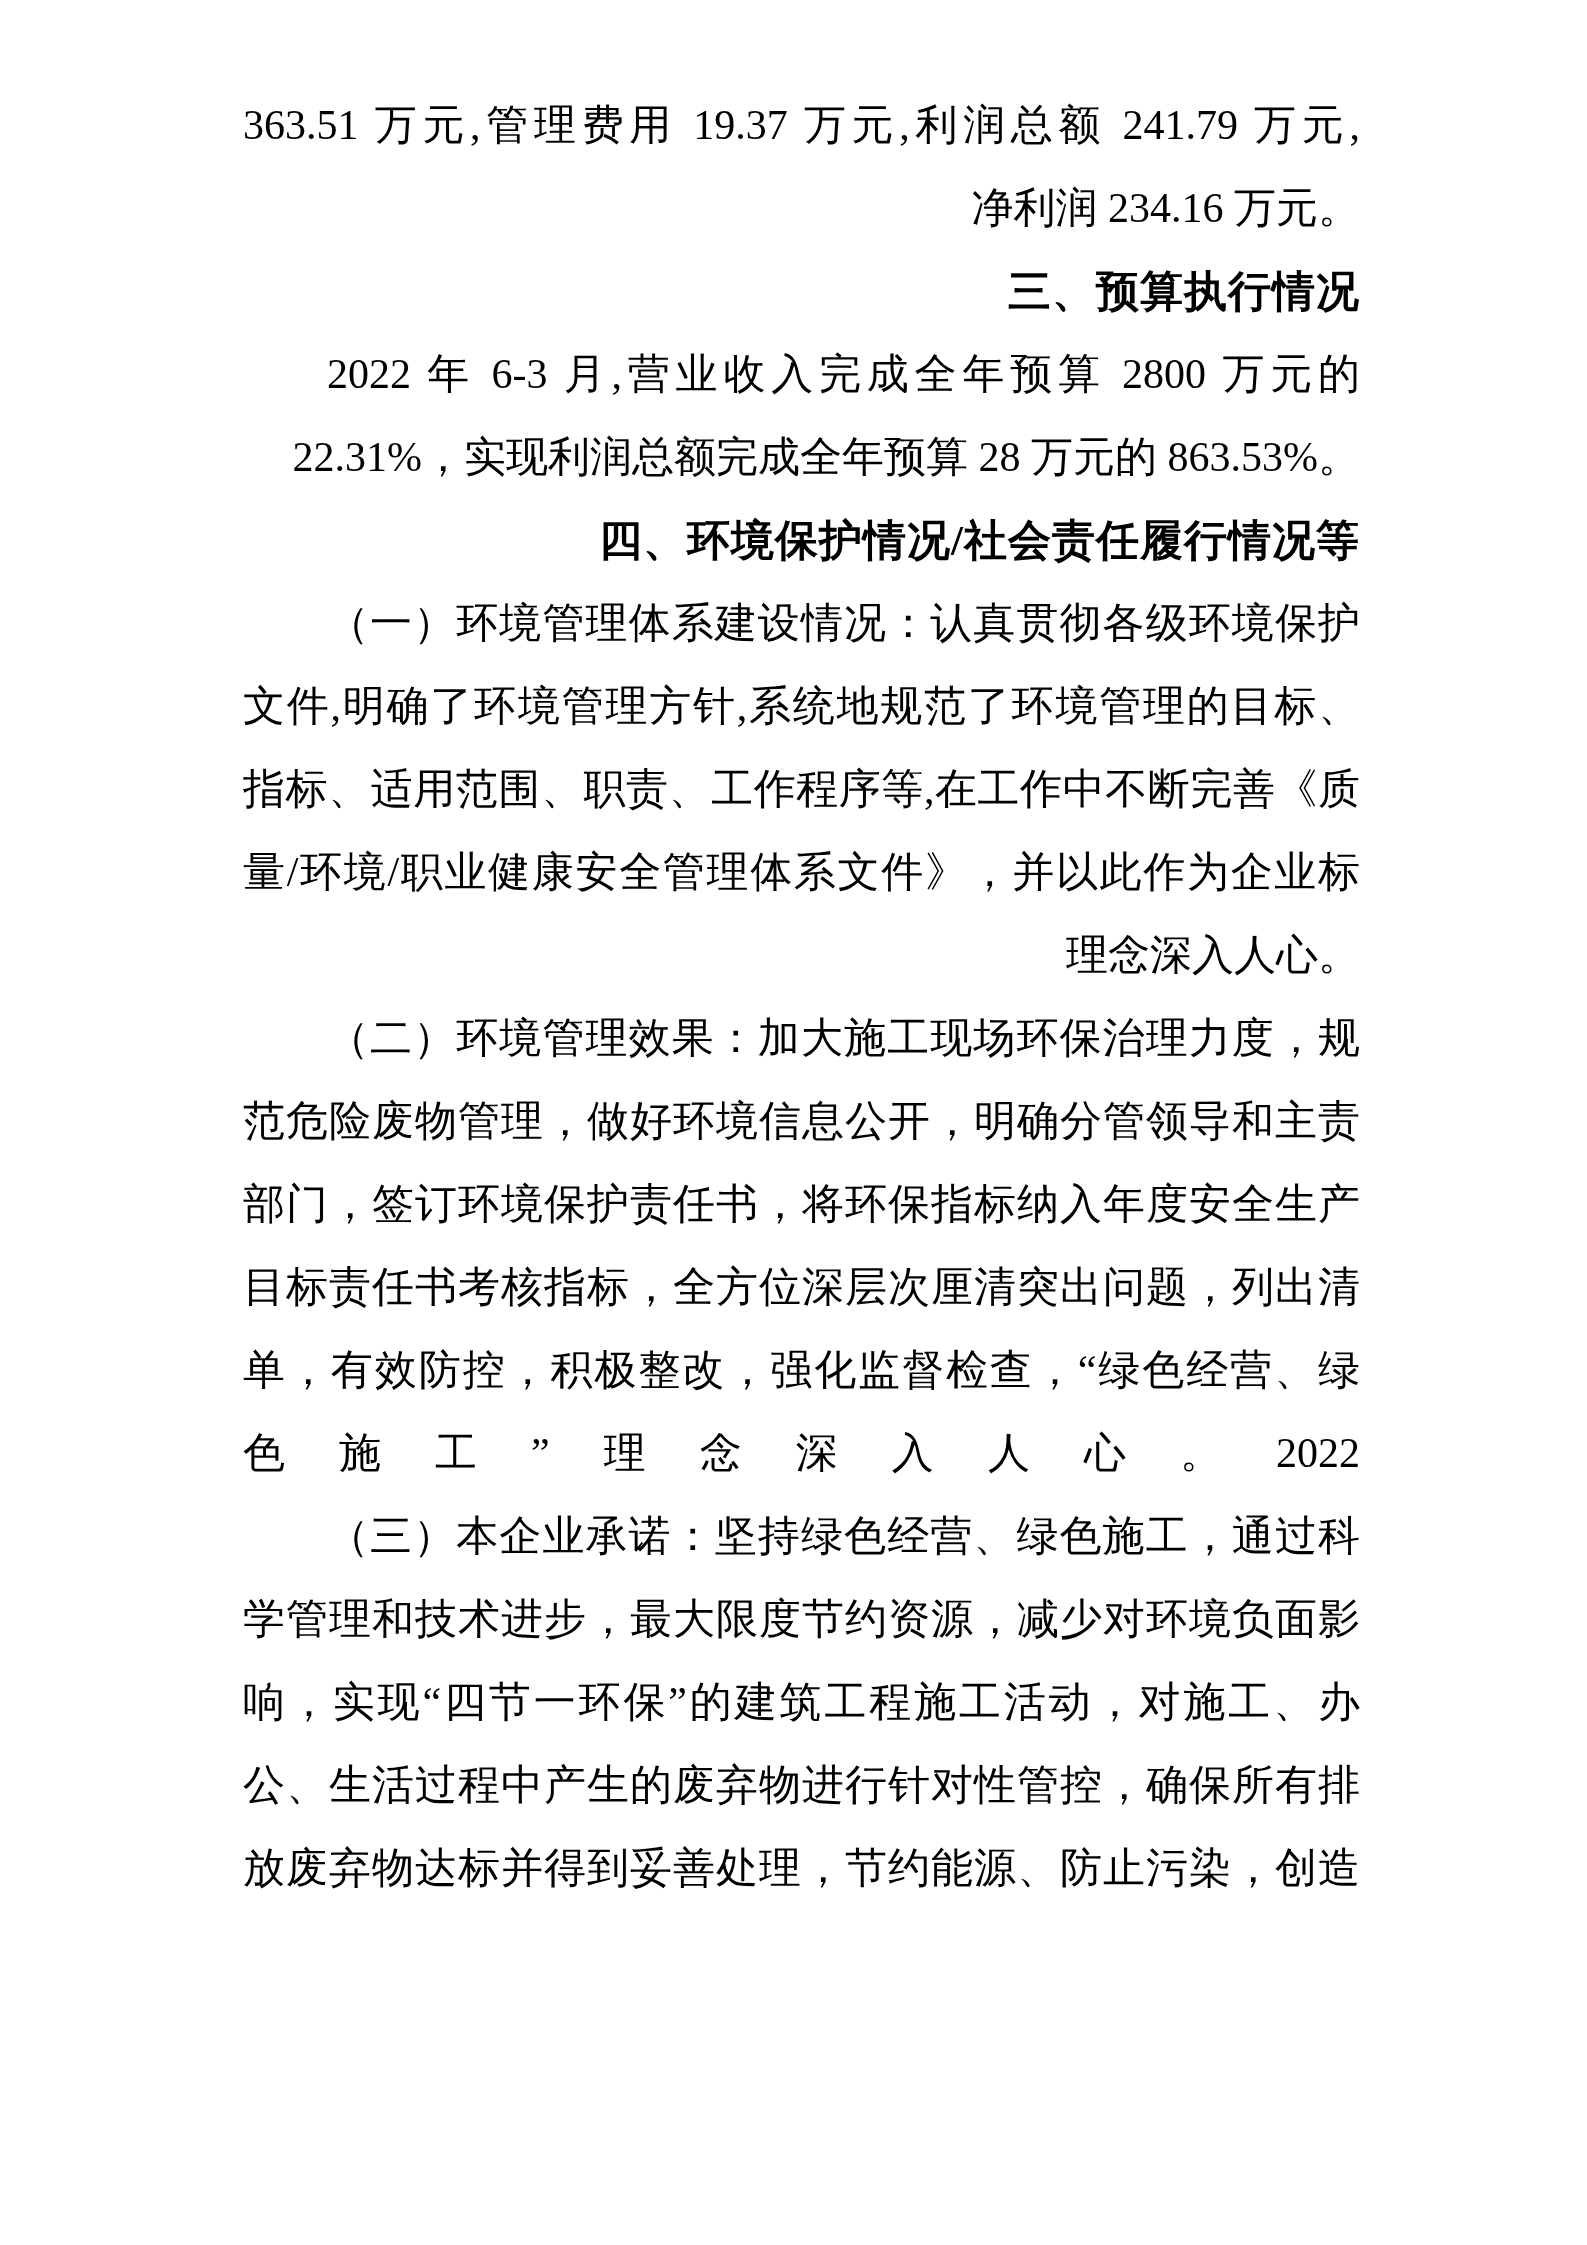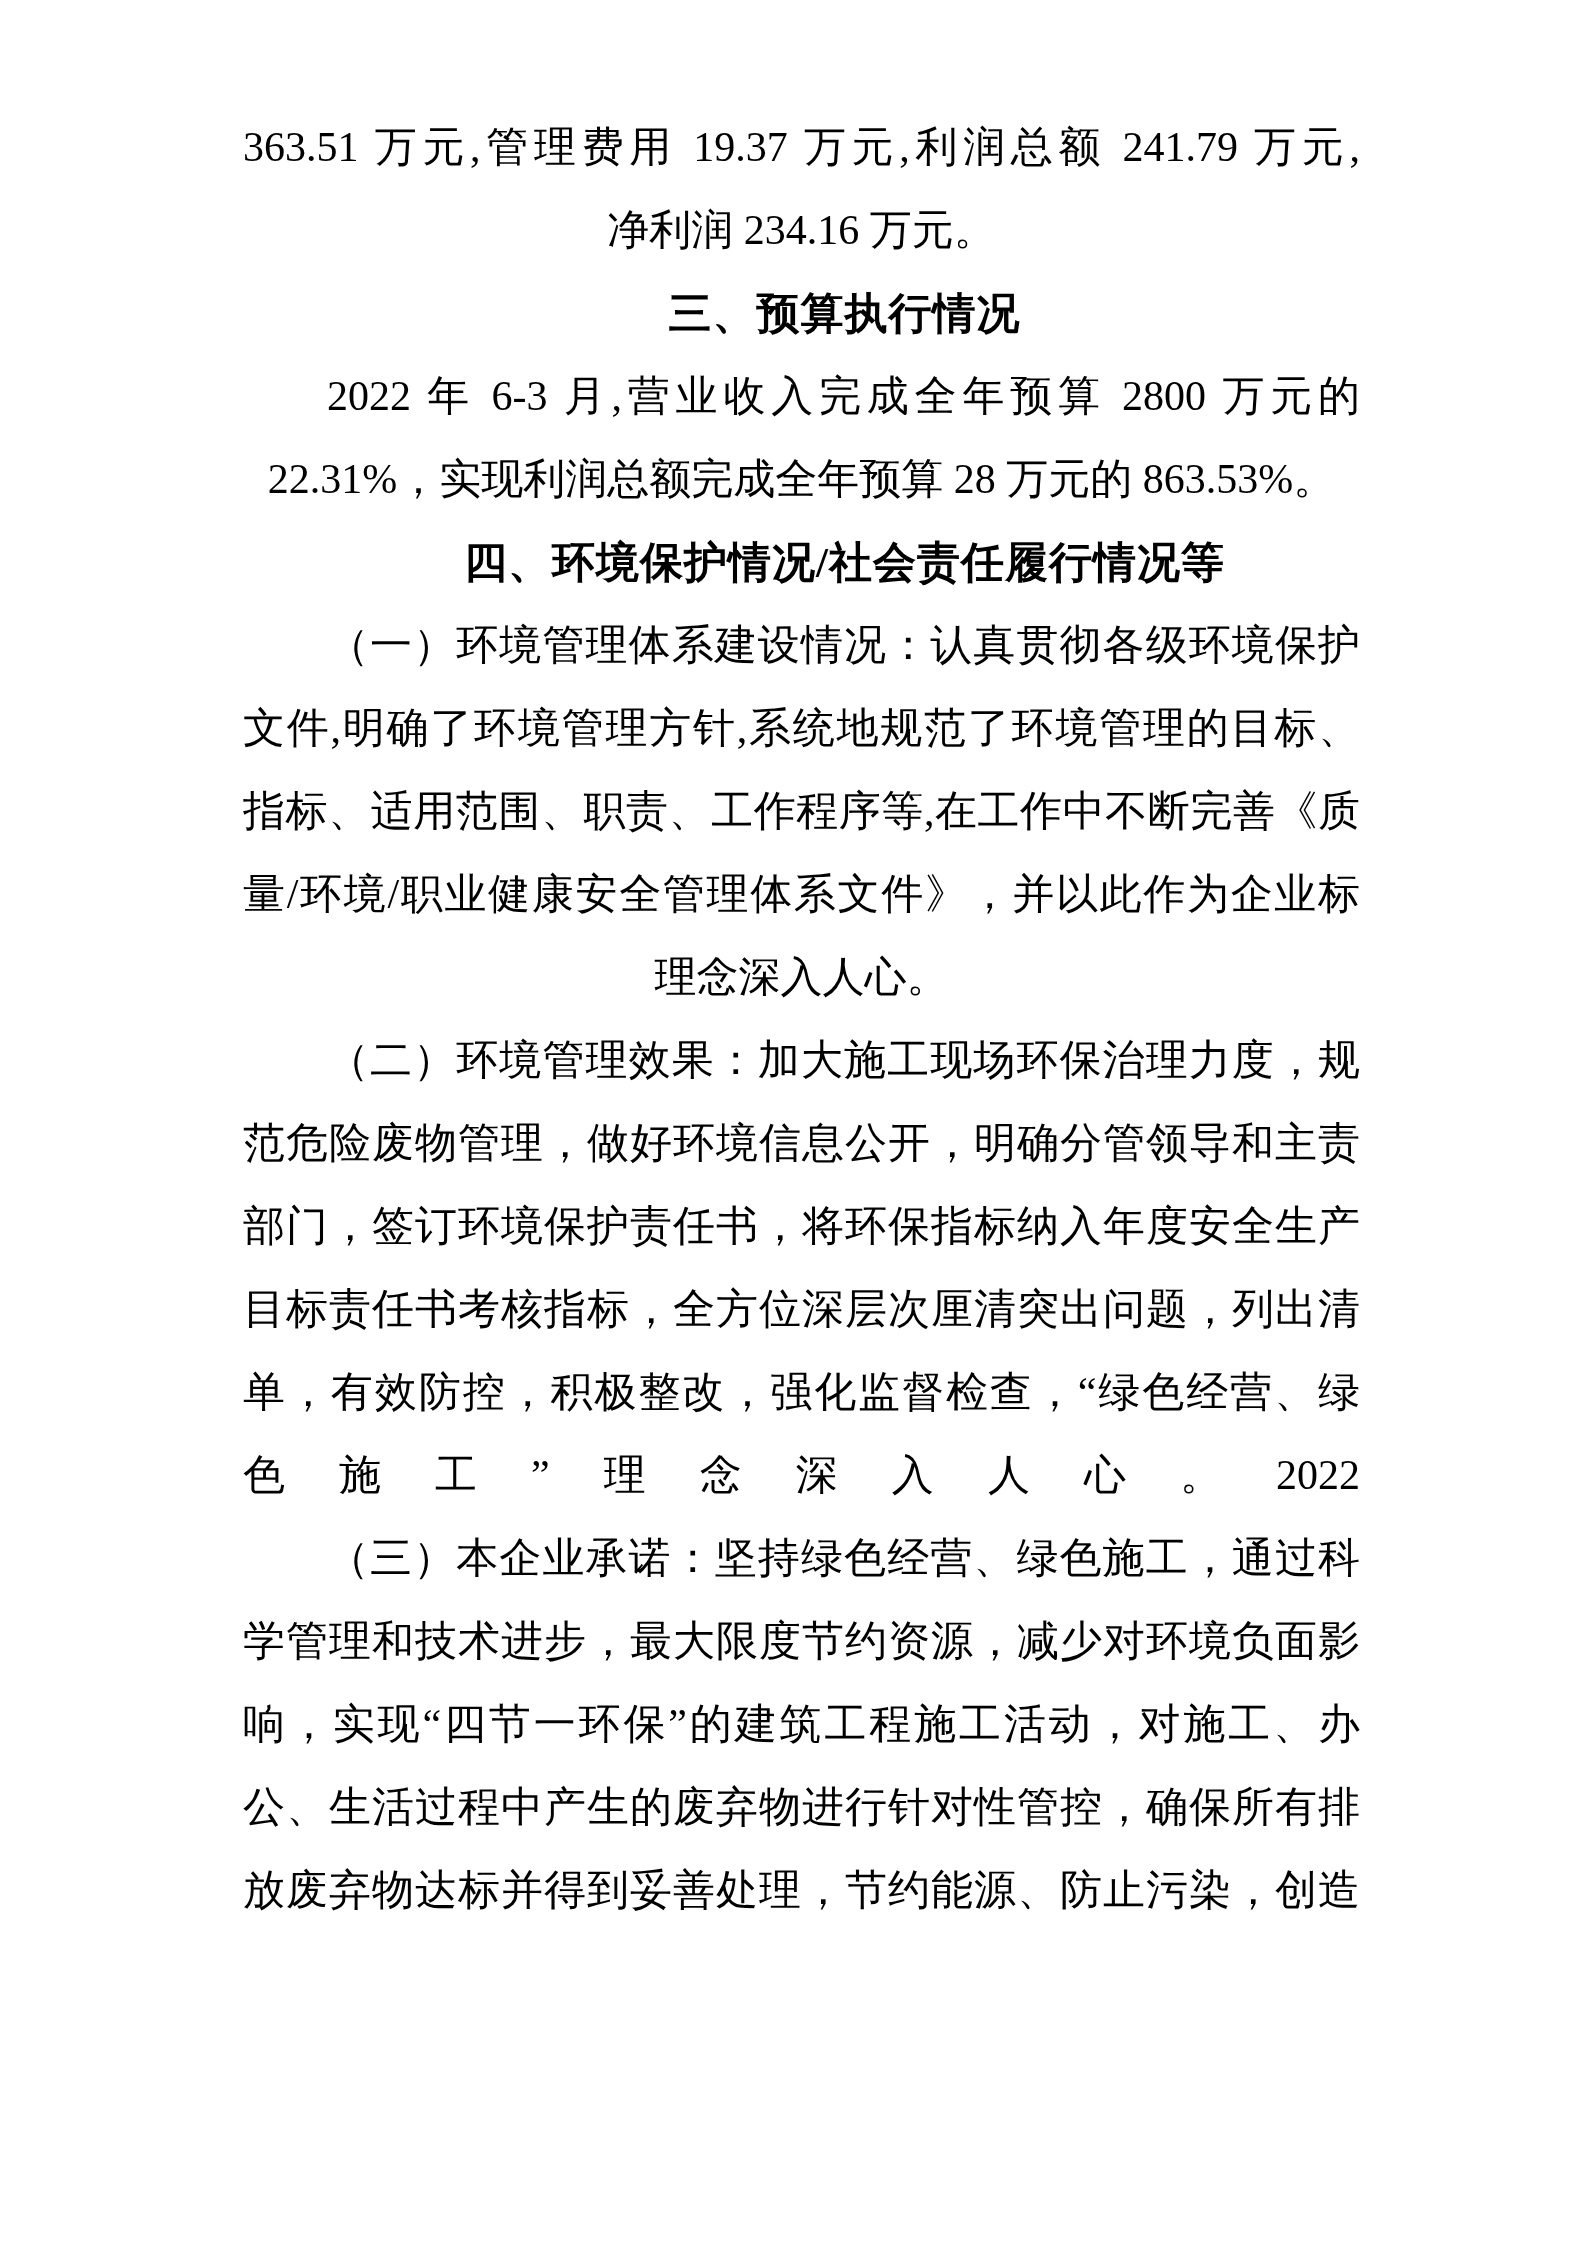--- a/index.html
+++ b/index.html
@@ -12,34 +12,34 @@
     background: #ffffff;
     position: relative;
     font-family: "Liberation Serif", "DejaVu Serif", serif;
     color: #000000;
     overflow: hidden;
   }
   .page {
     box-sizing: border-box;
     width: 1587px;
     height: 2245px;
-    padding: 106px 227px 0 243px;
+    padding: 84px 227px 0 243px;
     background: #ffffff;
   }
   .content {
     width: 1117px;
   }
   .line {
     font-size: 42px;
     line-height: 83px;
     height: 83px;
     white-space: normal;
     word-break: keep-all;
     overflow: hidden;
-    text-align: center;
+    text-align: right;
   }
   .line.justify {
     text-align: justify;
     text-align-last: justify;
     text-justify: inter-character;
   }
   .line.indent {
     text-indent: 2em;
   }
   .line.heading {

